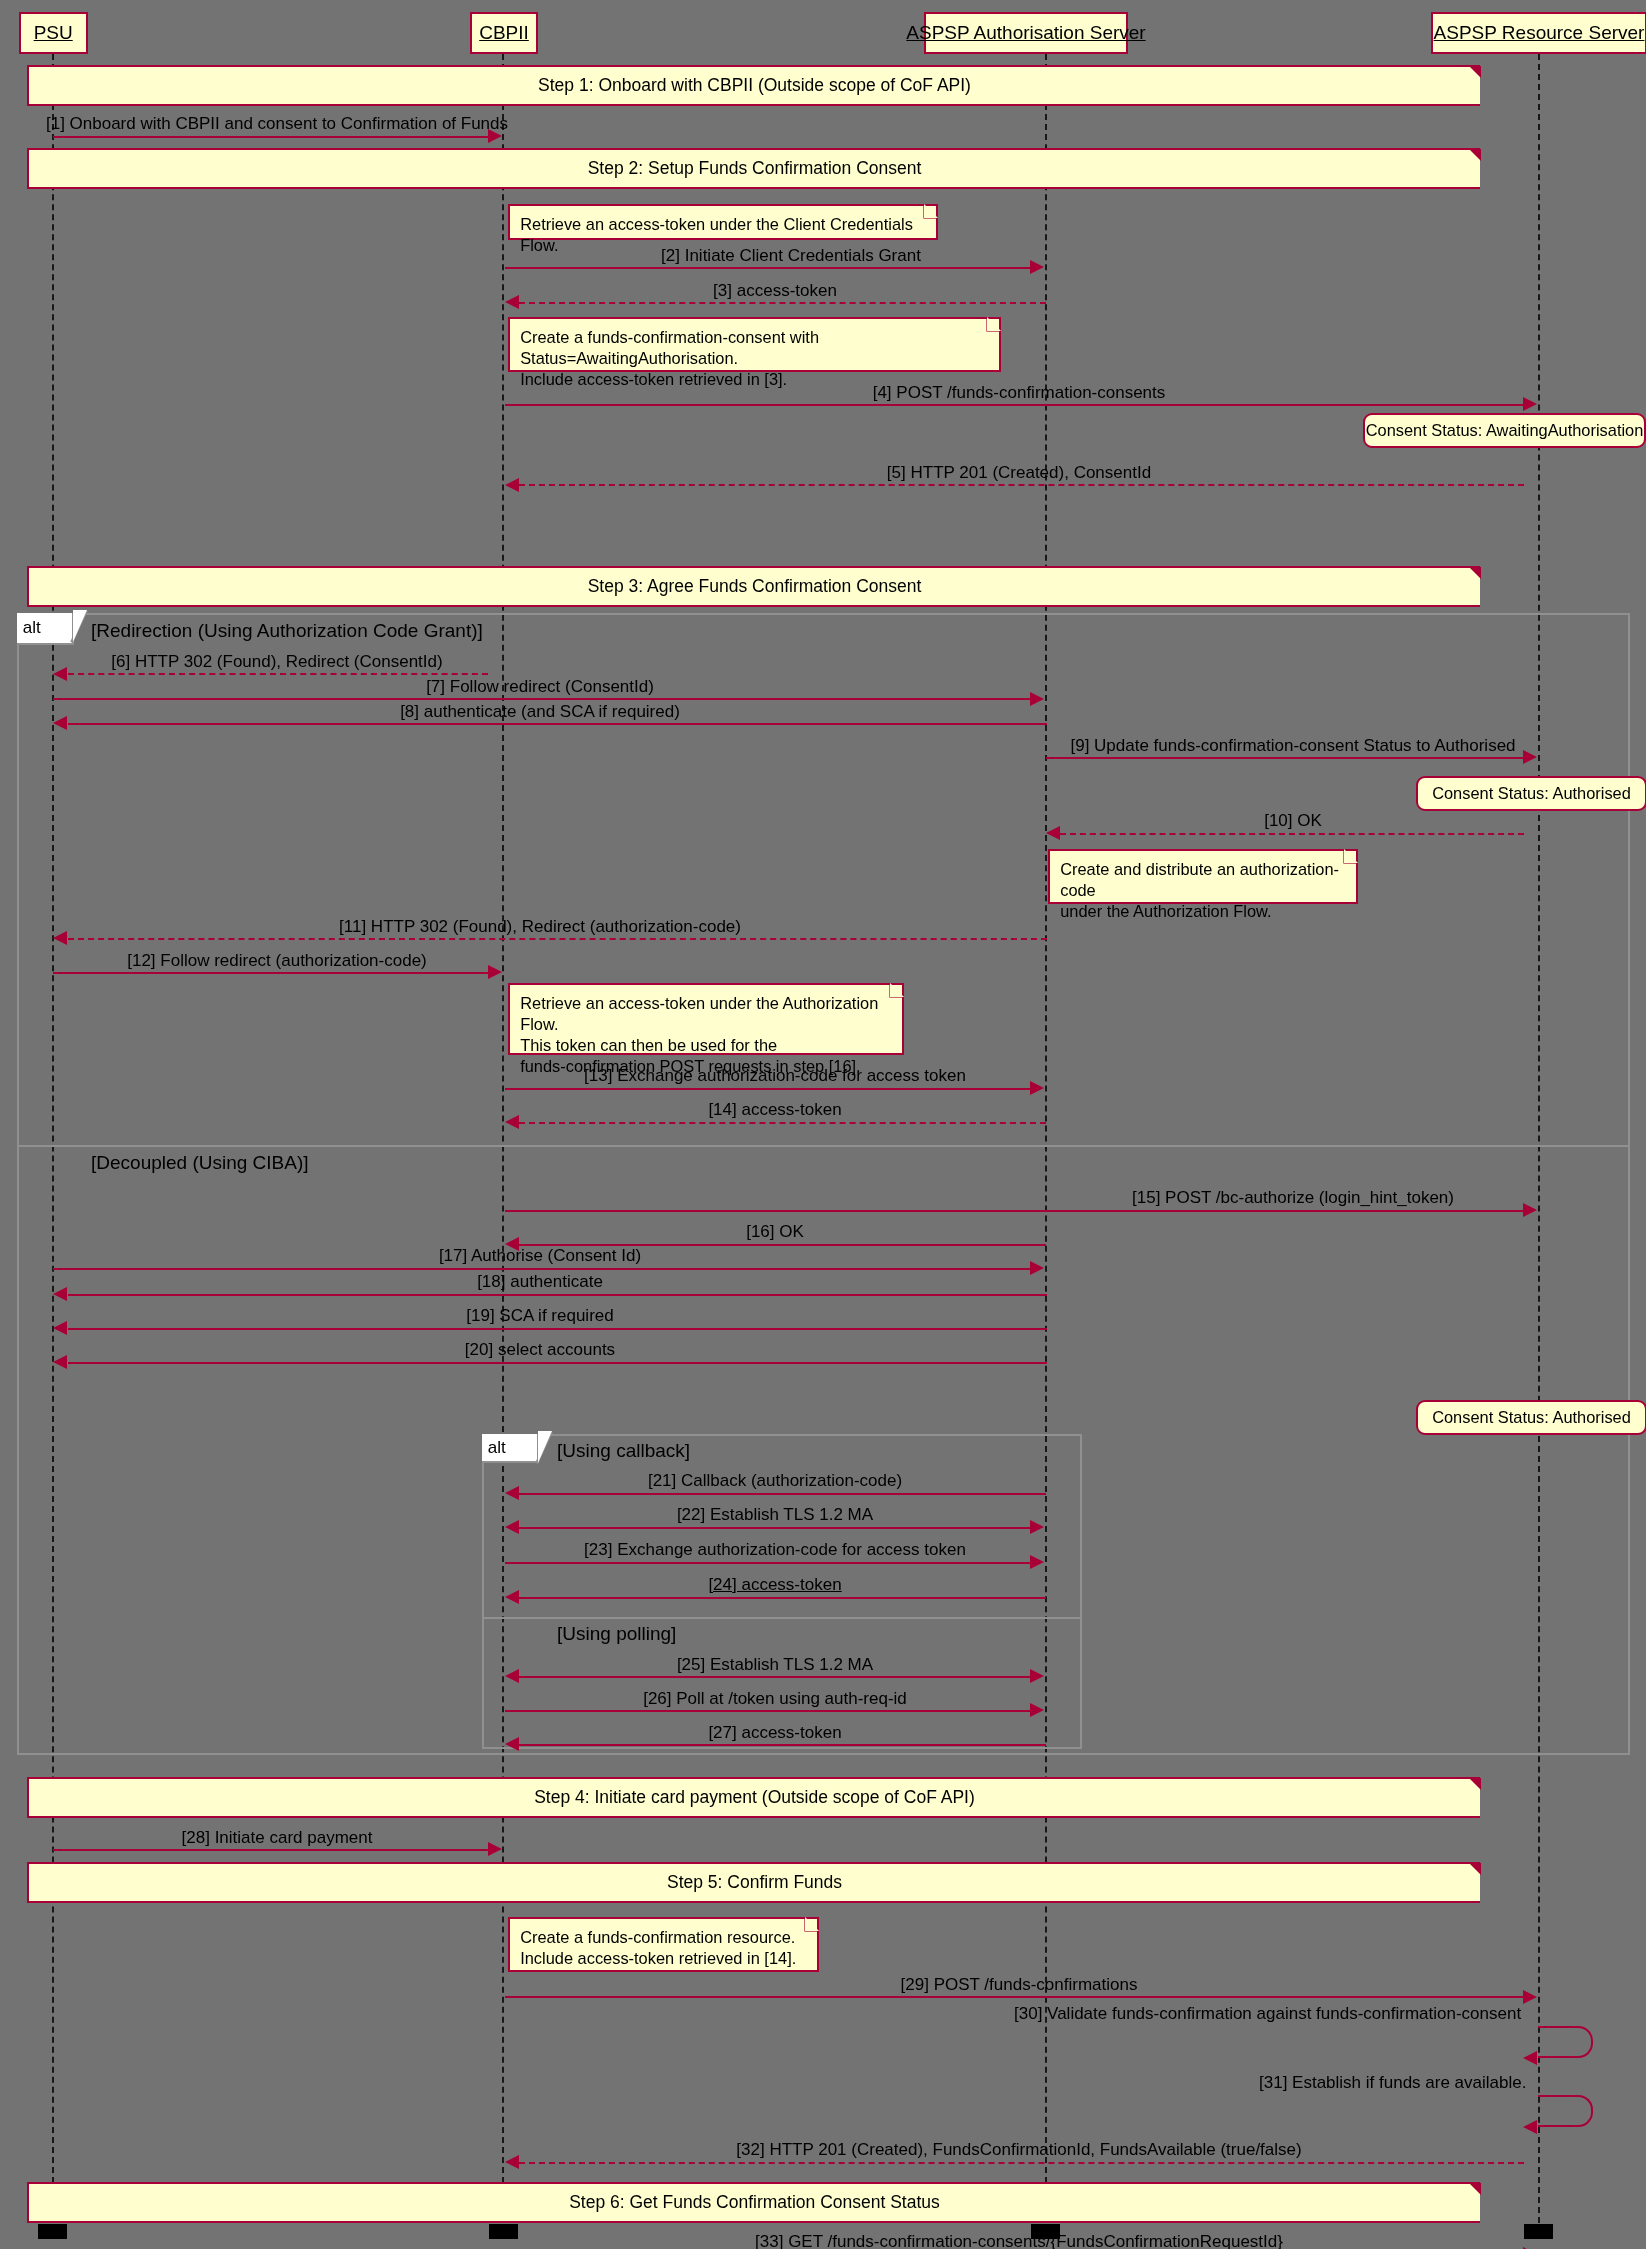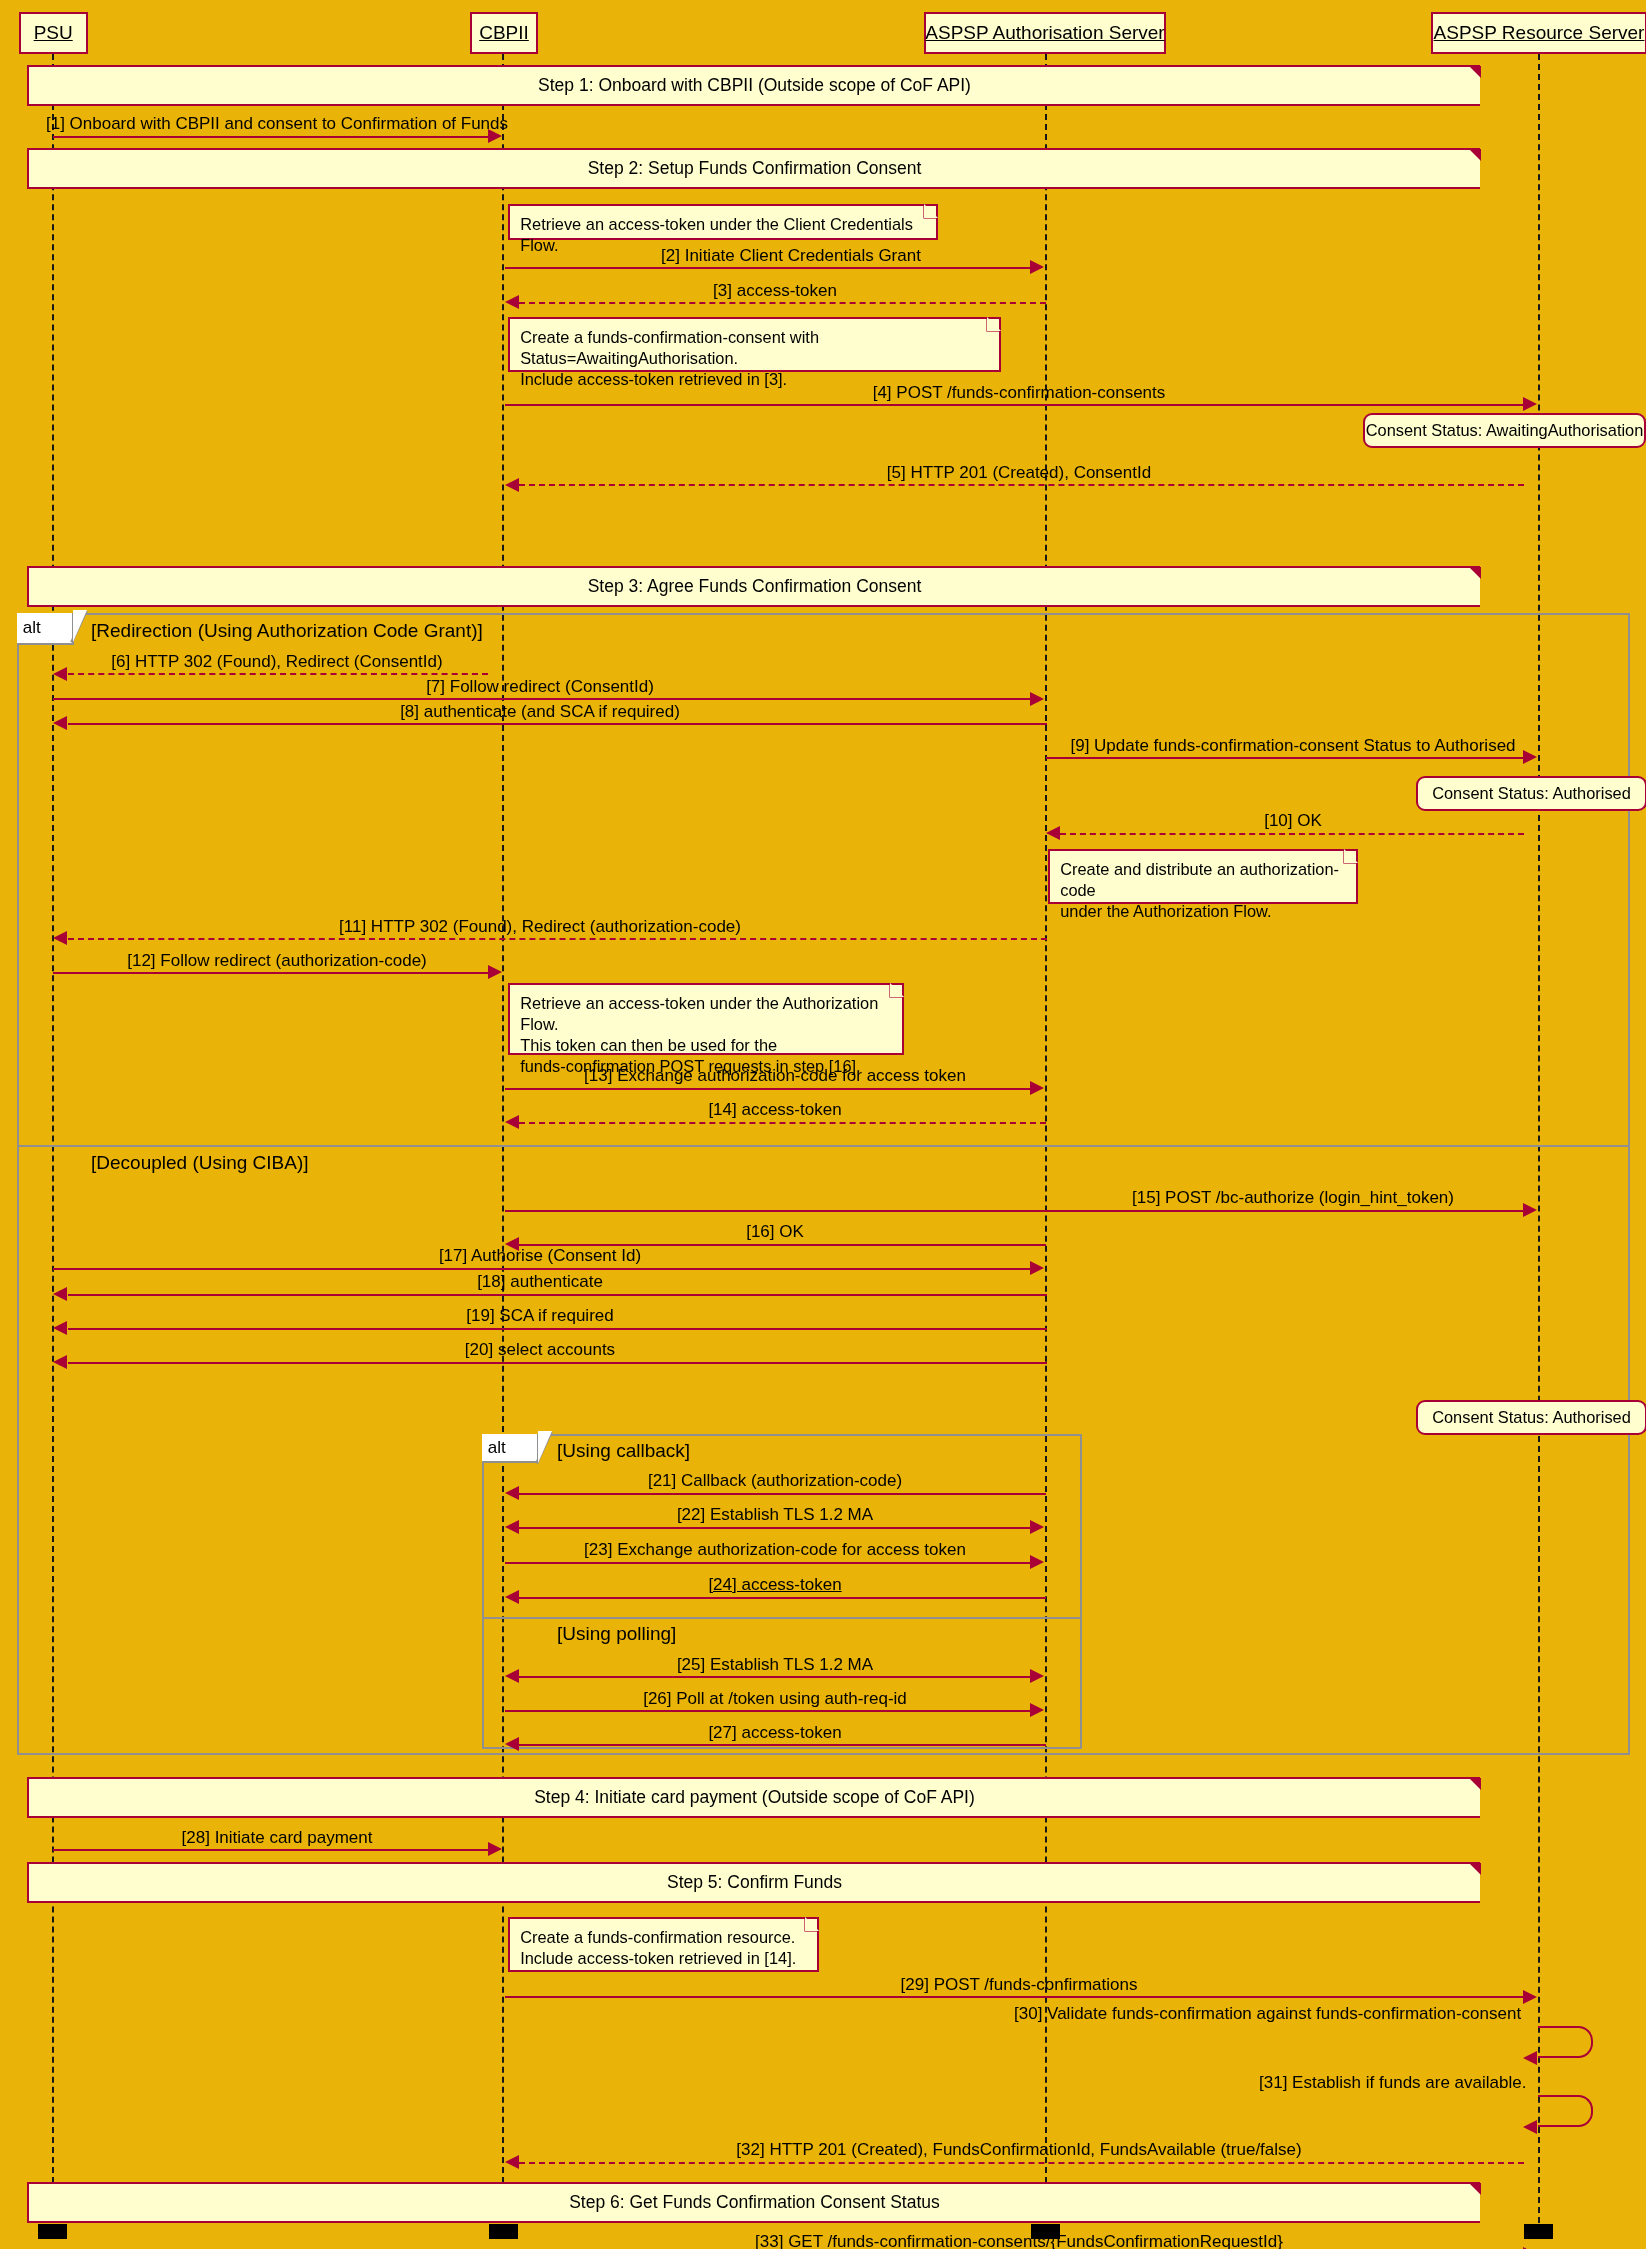--- a/index.html
+++ b/index.html
@@ -1,17 +1,17 @@
 <!DOCTYPE html>
 <html style="font-size:9px"><head>
 <meta charset="utf-8">
 <style>
   html,body{margin:0;padding:0;background:#ffffff;}
   body{font-family:"Liberation Sans",sans-serif;color:#000;}
-  #canvas{position:relative;width:1647px;height:2250px;background:#eab308;overflow:hidden;}
+  #canvas{position:relative;width:1647px;height:2250px;background:#737373;overflow:hidden;}
 
   
   .participant{
     position:absolute;
     box-sizing:border-box;
     background:#FEFECE;
     border:2.3px solid #A80036;
     display:flex;align-items:center;justify-content:center;
     font-size:19px;
     white-space:nowrap;
@@ -168,21 +168,21 @@
   <div class="lifeline" style="left:502px; top:44px;  height:2179px;"></div>
   <div class="lifeline" style="left:1045px;top:44px;  height:2179px;"></div>
   <div class="lifeline" style="left:1538px;top:44px;  height:2179px;"></div>
 
   <div class="participant" style="left:18.7px; top:12.4px; width:69px; height:42px;">
     <span>PSU</span>
   </div>
   <div class="participant" style="left:470px; top:12.4px; width:68px; height:42px;">
     <span>CBPII</span>
   </div>
-  <div class="participant" style="left:924px; top:12.4px; width:242px; height:42px;">
+  <div class="participant" style="left:924px; top:12.4px; width:204px; height:42px;">
     <span>ASPSP Authorisation Server</span>
   </div>
   <div class="participant" style="left:1431px; top:12.4px; width:216px; height:42px;">
     <span>ASPSP Resource Server</span>
   </div>
 
   <div class="band dogear" style="left:27px; top:65px; width:1453px; height:41px;">
     <span>Step 1: Onboard with CBPII (Outside scope of CoF API)</span>
   </div>
 

